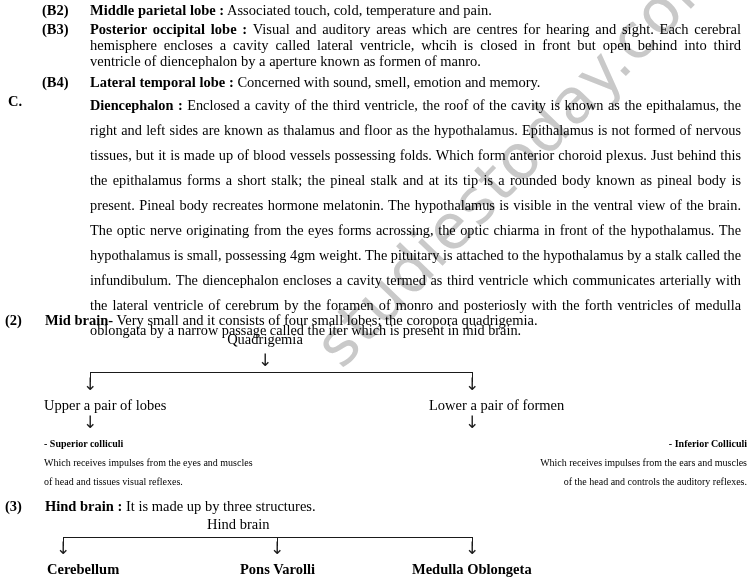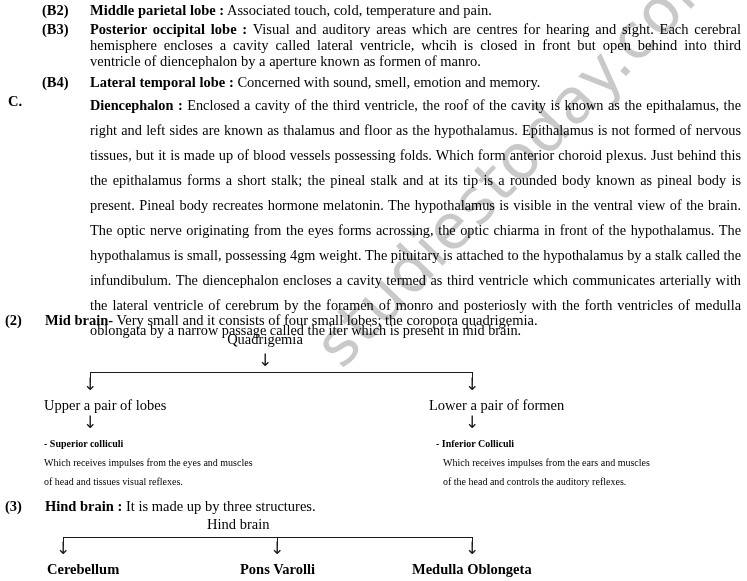--- a/index.html
+++ b/index.html
@@ -155,21 +155,21 @@
 
     <div class="arrow-glyph" style="left:83px; top:414px;">↓</div>
     <div class="arrow-glyph" style="left:465px; top:414px;">↓</div>
 
     <div class="col-block" style="left:44px; top:434px; width:370px;">
       <span class="head">- Superior colliculi</span>
       <span style="display:block;">Which receives impulses from the eyes and muscles</span>
       <span style="display:block;">of head and tissues visual reflexes.</span>
     </div>
 
-    <div class="col-block" style="left:436px; top:434px; width:311px;">
+    <div class="col-block" style="left:436px; top:434px; width:311px;text-align:right;">
       <span class="head">- Inferior Colliculi</span>
       <span style="display:block; padding-left:7px;font-family:Liberation Serif, serif;">Which receives impulses from the ears and muscles</span>
       <span style="display:block; padding-left:7px;">of the head and controls the auditory reflexes.</span>
     </div>
   </div>
 
   <div class="lbl" style="left:5px; top:498px;">(3)</div>
   <div class="para" style="left:45px; top:498px; width:700px;"><b>Hind brain :</b><span> It is made up by three structures.</span></div>
 
   <div class="diagram">

